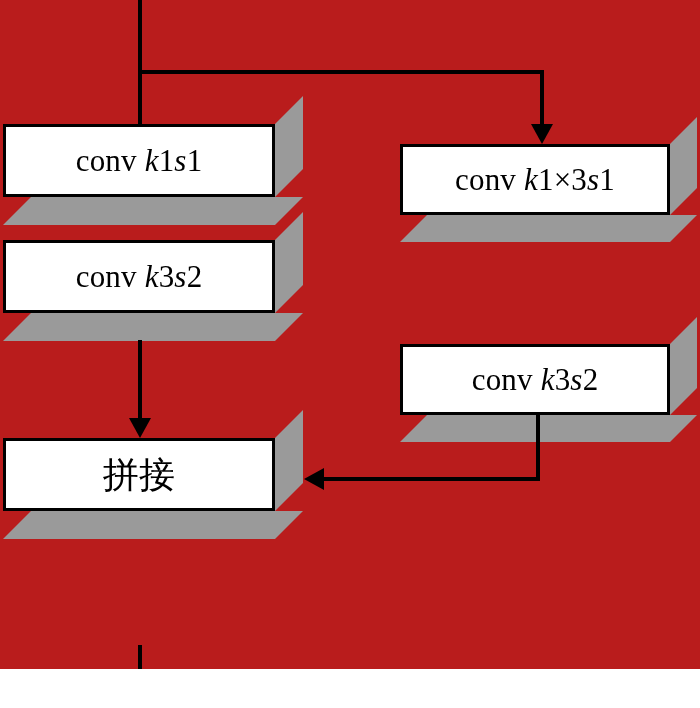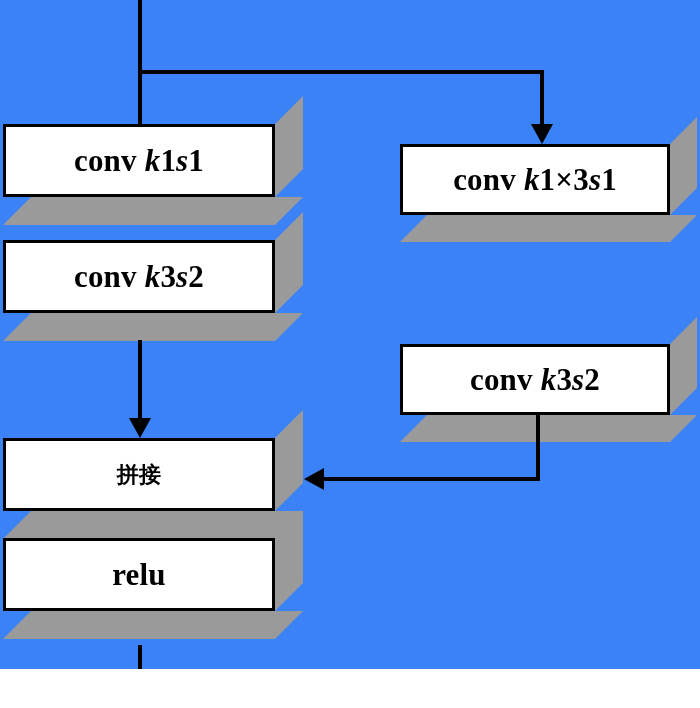--- a/index.html
+++ b/index.html
@@ -4,24 +4,23 @@
 <style>
   html, body {
     margin: 0;
     padding: 0;
     background: #ffffff;
   }
   #canvas {
     position: relative;
     width: 700px;
     height: 669px;
-    background: #3b82f6;
+    background: #b91c1c;
     overflow: hidden;
     font-family: "Liberation Serif", "DejaVu Serif", serif;
-    font-weight: bold;
   }
 
   
   .block {
     position: absolute;
   }
   .block .face {
     position: absolute;
     left: 0;
     top: 0;
@@ -40,21 +39,21 @@
     line-height: 1;
     color: #000000;
     white-space: nowrap;
     letter-spacing: 0.2px;
   }
   .block .label .it {
     font-style: italic;
   }
   .block .label.cjk {
     font-family: "DejaVu Sans", "Liberation Sans", sans-serif;
-    font-size: 22px;
+    font-size: 36px;
   }
   
   .block .side {
     position: absolute;
     background: #9a9a9a;
     z-index: 2;
   }
   
   .block .bottom {
     position: absolute;
@@ -151,25 +150,16 @@
   <div class="block" style="left:3px; top:438px; width:272px; height:73px;">
     <div class="bottom" style="left:0px; top:73px; width:300px; height:28px;
                 clip-path: polygon(28px 0px, 300px 0px, 272px 28px, 0px 28px);"></div>
     <div class="side" style="left:272px; top:-28px; width:28px; height:101px;
                 clip-path: polygon(0px 28px, 28px 0px, 28px 73px, 0px 101px);"></div>
     <div class="face">
       <span class="label cjk">拼接</span>
     </div>
   </div>
 
-  <div class="block" style="left:3px; top:538px; width:272px; height:73px;">
-    <div class="bottom" style="left:0px; top:73px; width:300px; height:28px;
-                clip-path: polygon(28px 0px, 300px 0px, 272px 28px, 0px 28px);"></div>
-    <div class="side" style="left:272px; top:-28px; width:28px; height:101px;
-                clip-path: polygon(0px 28px, 28px 0px, 28px 73px, 0px 101px);"></div>
-    <div class="face">
-      <span class="label">relu</span>
-    </div>
-  </div>
 
   <div class="vline" style="left:138px; top:645px; height:63px;"></div>
 
 </div>
 
 </body></html>

